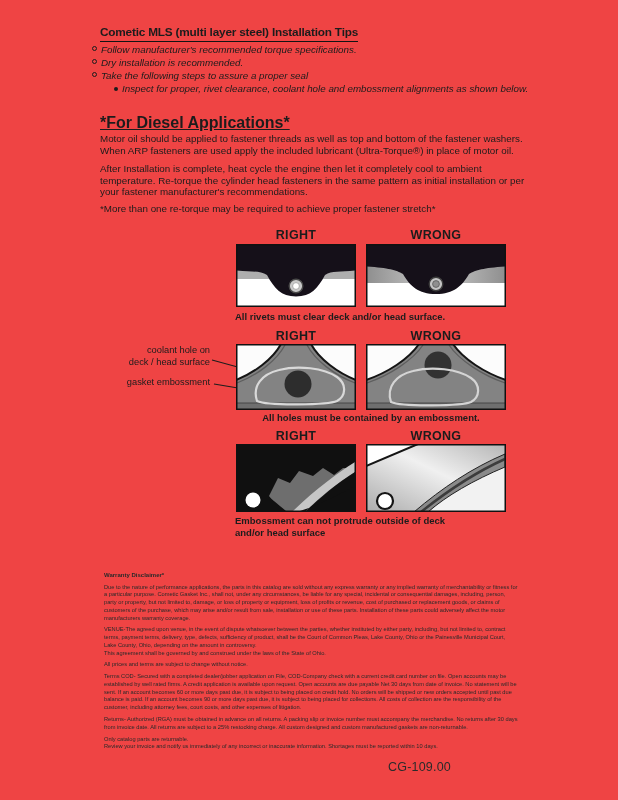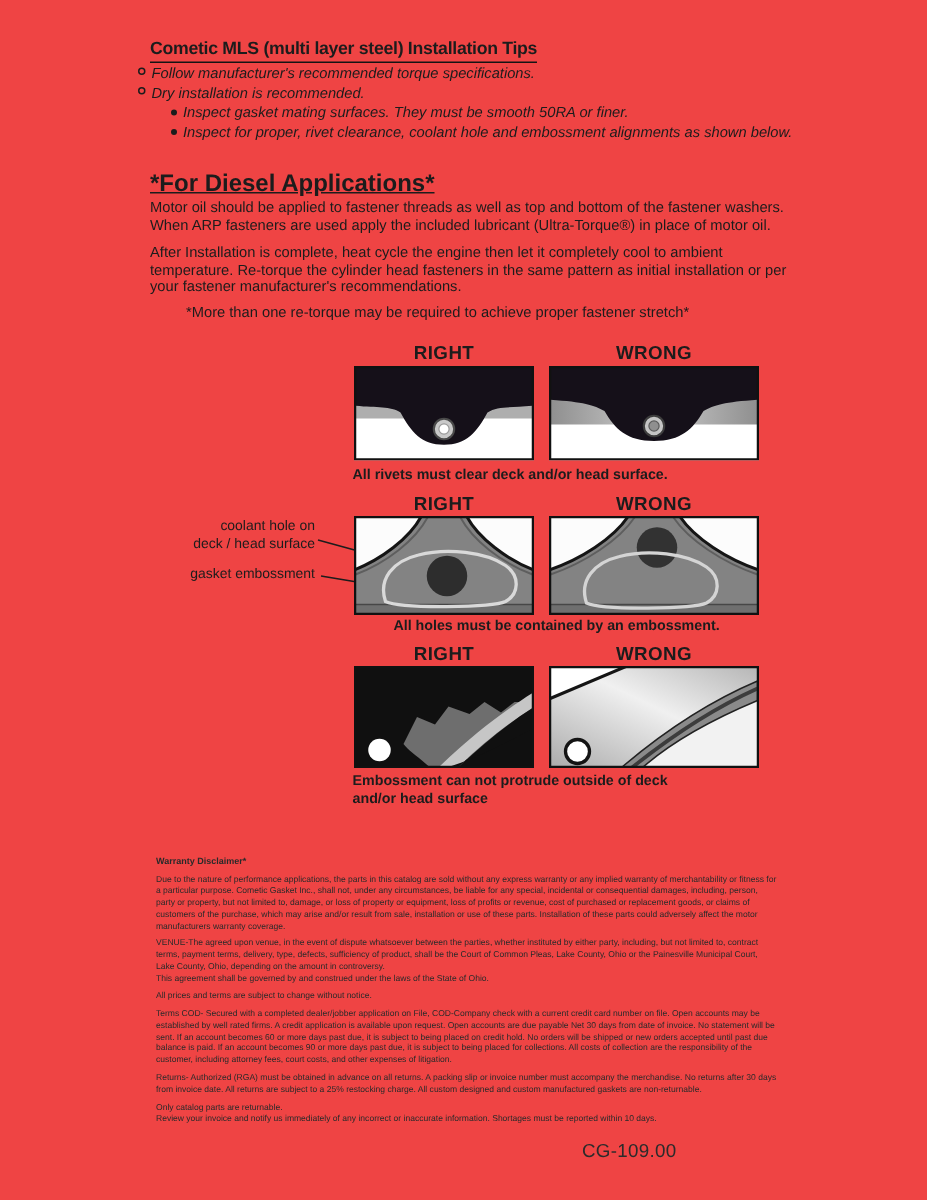--- a/index.html
+++ b/index.html
@@ -19,21 +19,21 @@
   .b1::before { content:""; display:inline-block; width:3px; height:3px;
     border:1px solid #1c1c1c; border-radius:50%; margin-right:4px; vertical-align:2px; }
   .b2 { margin-left:22px; }
   .b2::before { content:""; display:inline-block; width:4px; height:4px;
     background:#1c1c1c; border-radius:50%; margin-right:4px; vertical-align:1px; }
   
   .diesel-heading { position:absolute; left:100px; top:114px; margin:0;
     font-size:16px; font-weight:bold;text-decoration:underline; }
   .para { position:absolute; left:100px; width:438px; margin:0;
     font-size:9.8px; line-height:11.6px; }
-  .p1 { top:133px; } .p2 { top:163px; } .p3 { top:203px;margin-left:24px; }
+  .p1 { top:133px; } .p2 { top:163px; } .p3 { top:203px; }
   
   .dg-label { position:absolute; margin:0; font-size:12.5px; font-weight:bold;
     letter-spacing:0.3px; text-align:center; }
   .lbl-right { left:236px; width:120px; }
   .lbl-wrong { left:366px; width:140px; }
   .r1 { top:228px; } .r2 { top:329px; } .r3 { top:429px; }
   .box { position:absolute; display:block; }
   .bx-r1a { left:236px; top:244px; } .bx-r1b { left:366px; top:244px; }
   .bx-r2a { left:236px; top:344px; } .bx-r2b { left:366px; top:344px; }
   .bx-r3a { left:236px; top:444px; } .bx-r3b { left:366px; top:444px; }
@@ -56,21 +56,21 @@
 </head>
 <body>
 
 <div class="page">
 
   <h1 class="title">Cometic MLS (multi layer steel) Installation Tips</h1>
 
   <ul class="tips">
     <li class="b1">Follow manufacturer's recommended torque specifications.</li>
     <li class="b1">Dry installation is recommended.</li>
-    <li class="b2">Inspect gasket mating surfaces.  They must be smooth 50RA or finer.</li>
+    <li class="b1">Take the following steps to assure a proper seal</li>
     <li class="b2">Inspect for proper, rivet clearance, coolant hole and embossment alignments as shown below.</li>
   </ul>
 
   <h2 class="diesel-heading">*For Diesel Applications*</h2>
   <p class="para p2">After Installation is complete, heat cycle the engine then let it completely cool to ambient temperature. Re-torque the cylinder head fasteners in the same pattern as initial installation or per your fastener manufacturer's recommendations.</p>
   <p class="para p1">Motor oil should be applied to fastener threads as well as top and bottom of the fastener washers. When ARP fasteners are used apply the included lubricant (Ultra-Torque®) in place of motor oil.</p>
   <p class="para p3">*More than one re-torque may be required to achieve proper fastener stretch*</p>
 
   <p class="dg-label lbl-right r1">RIGHT</p>
   <p class="dg-label lbl-wrong r1">WRONG</p>

